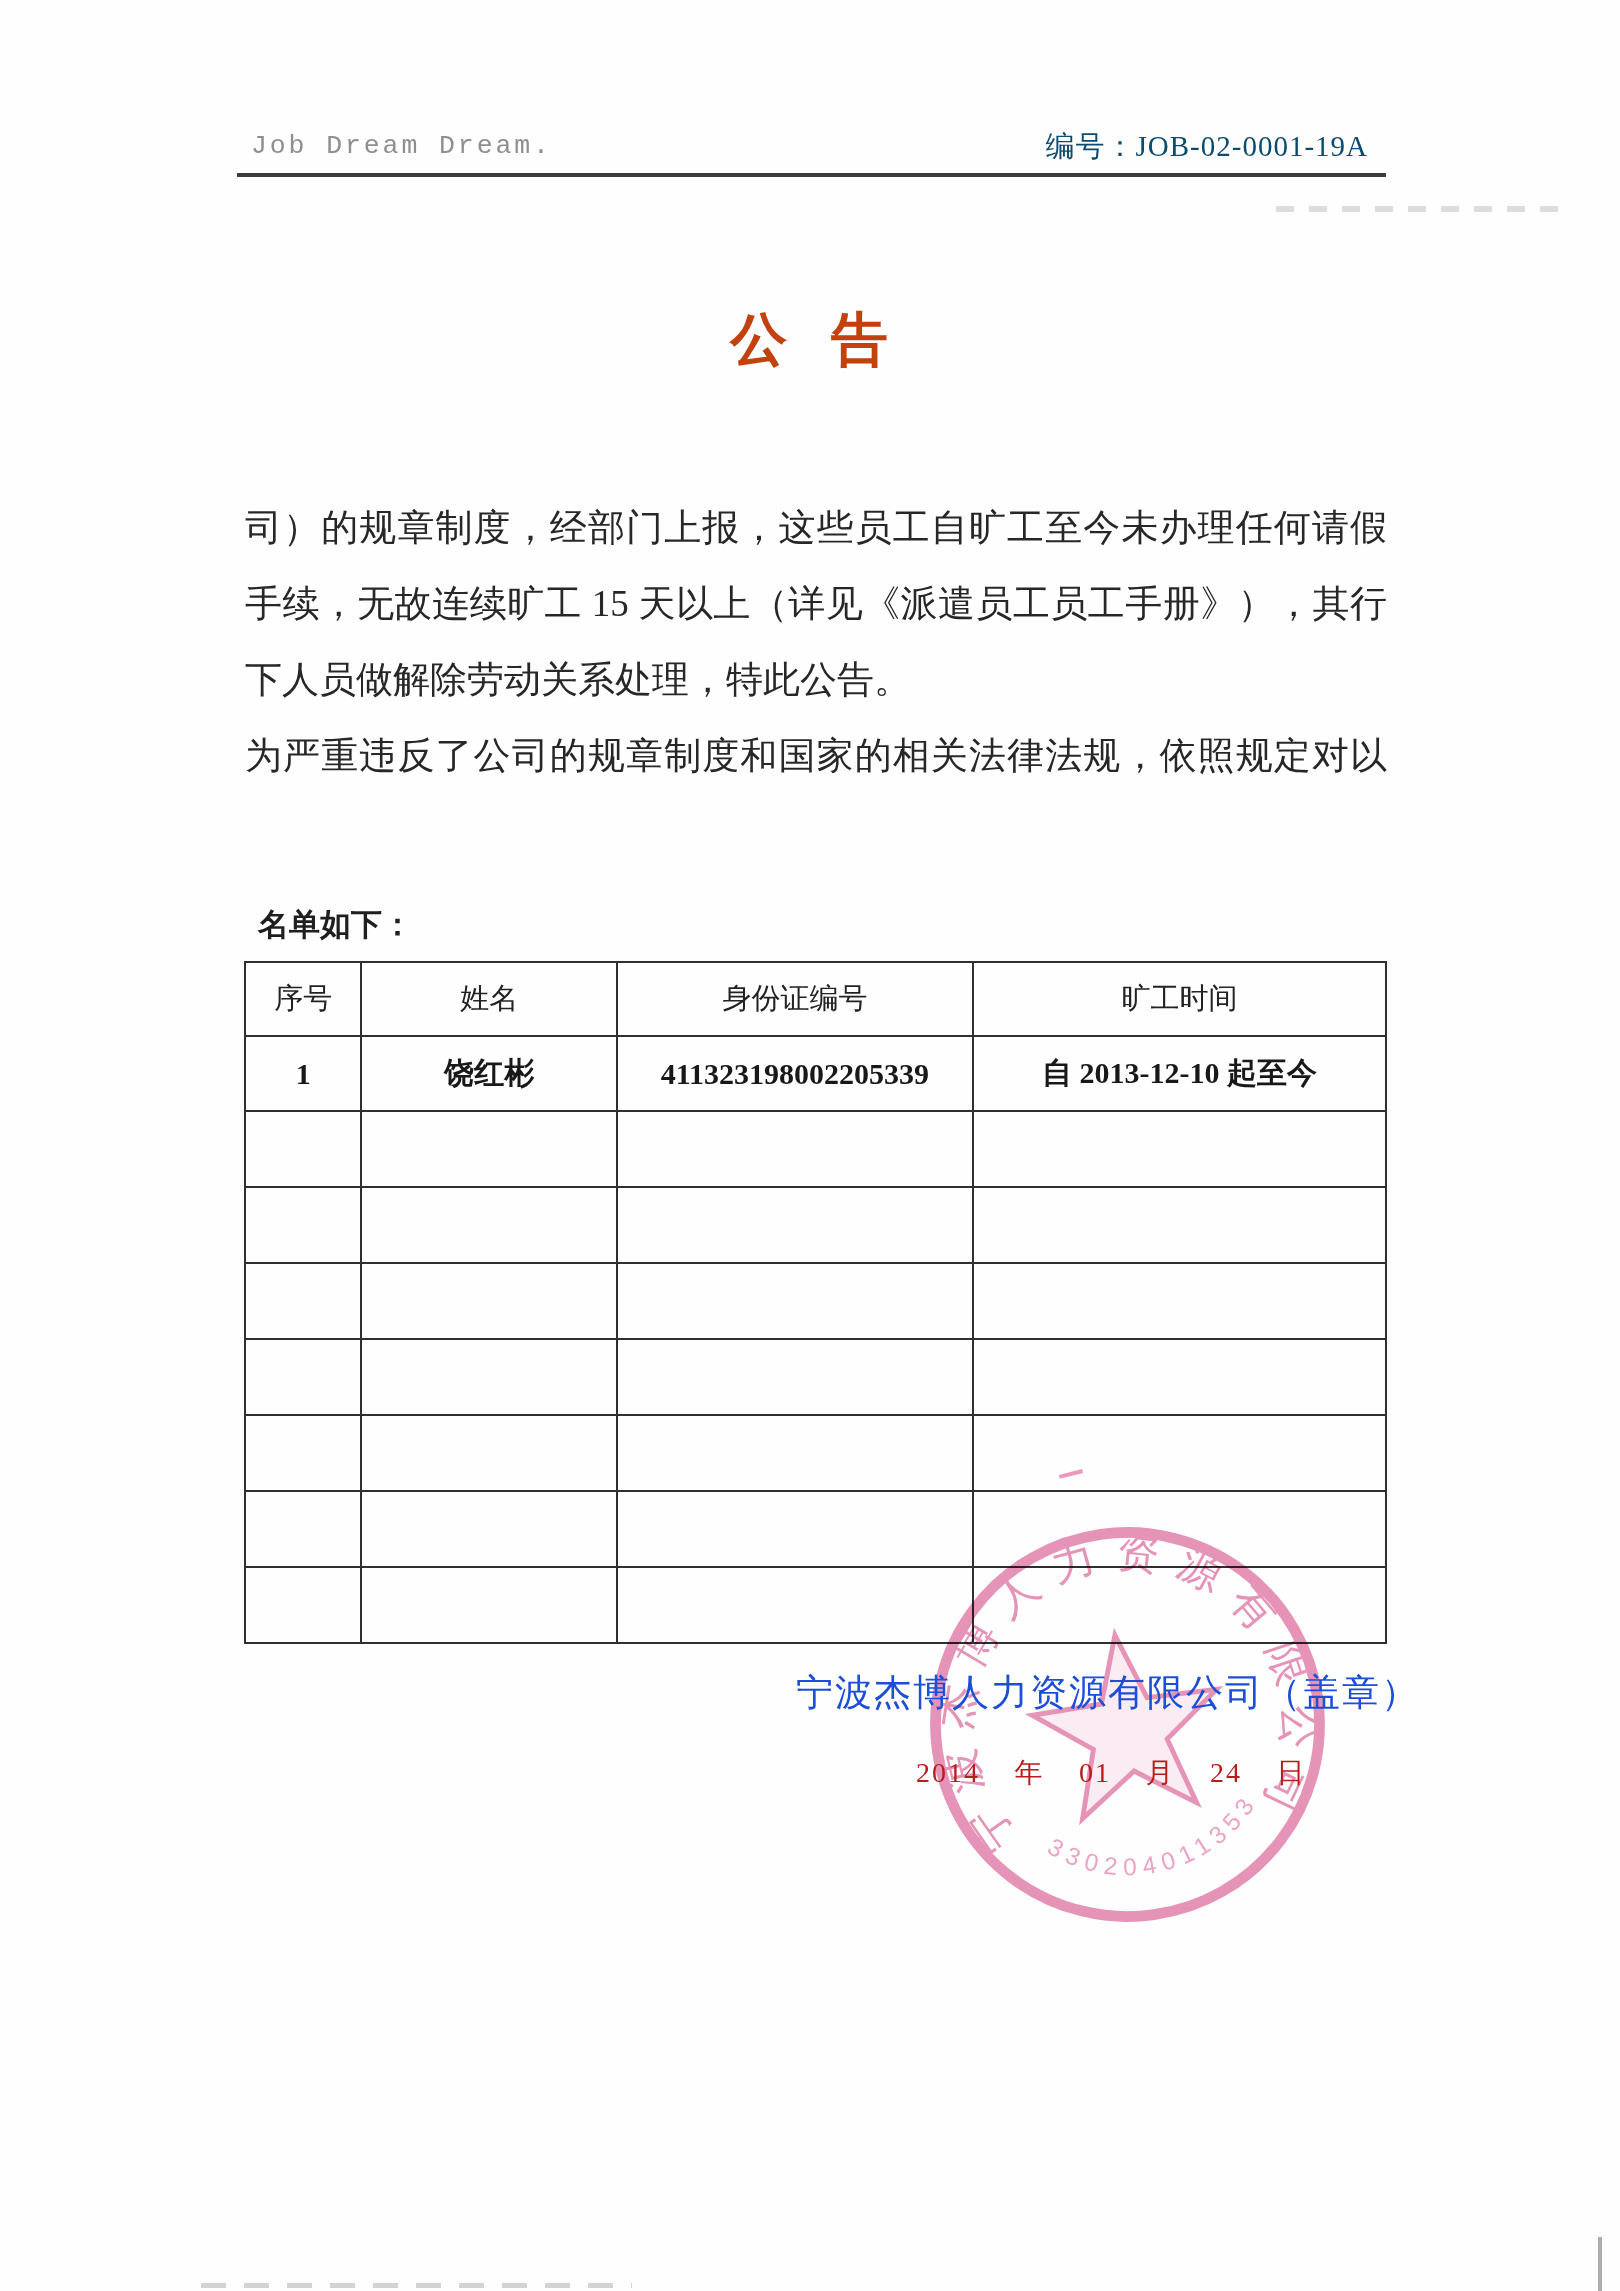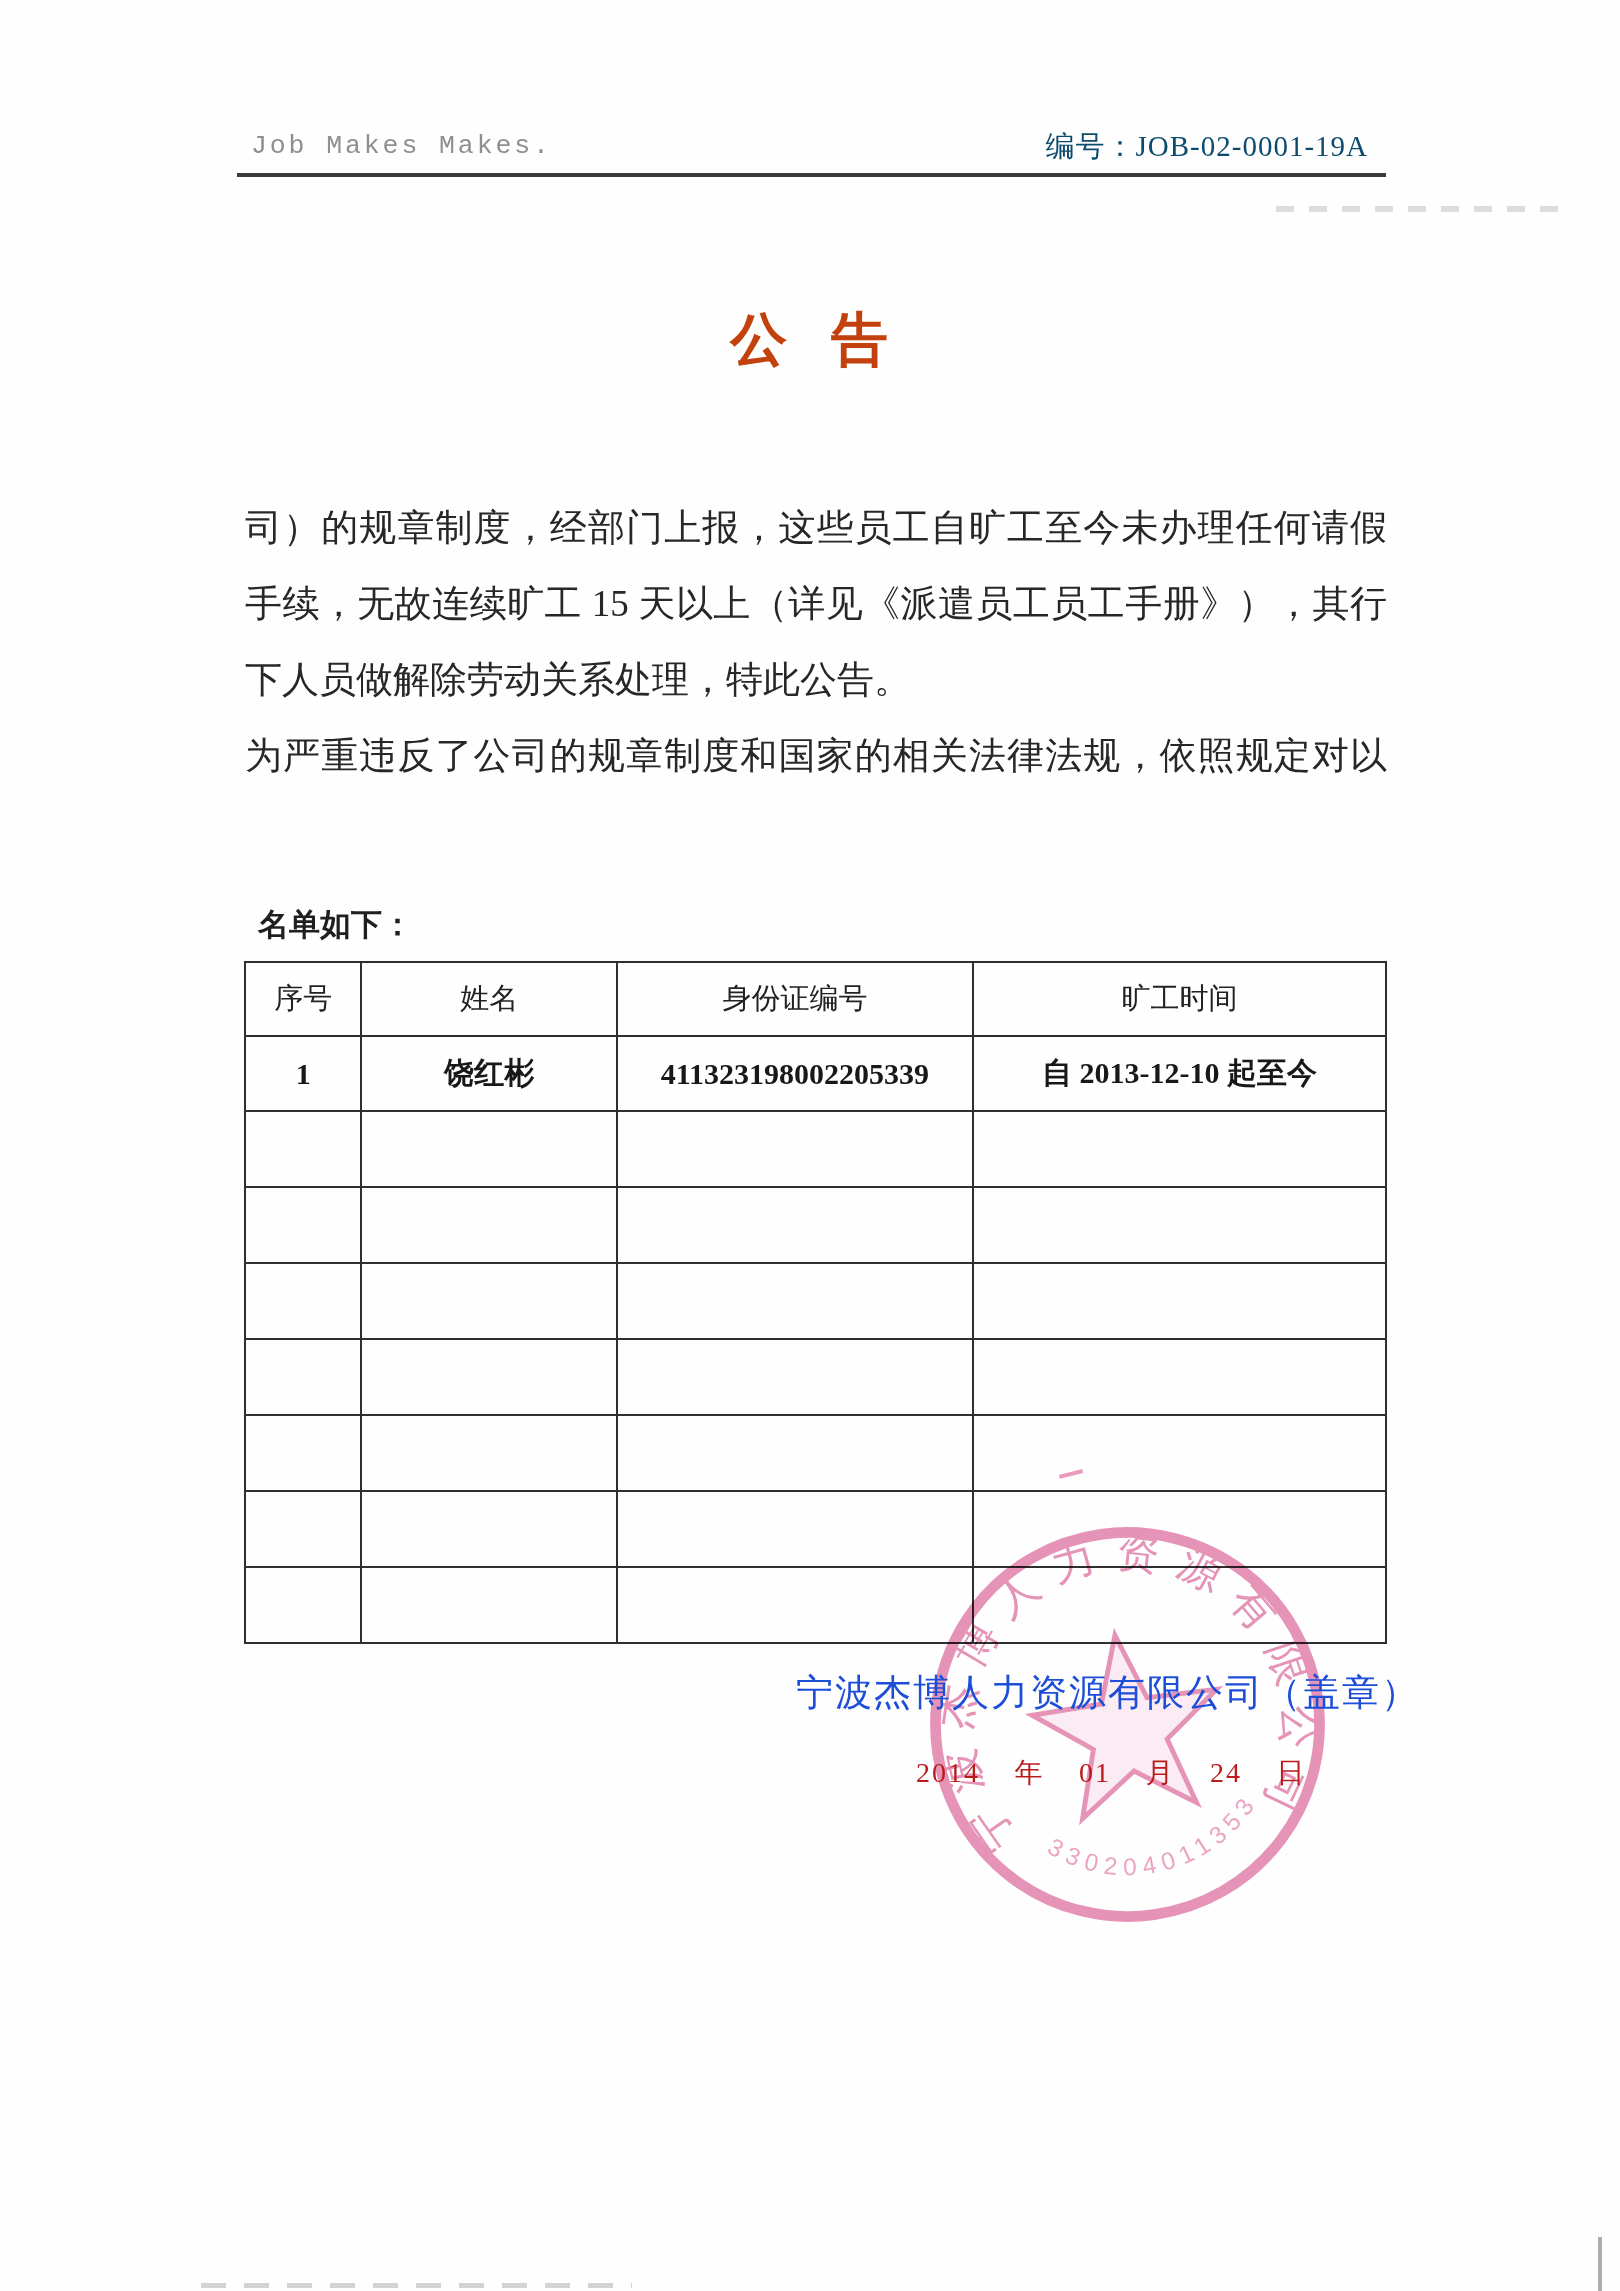--- a/index.html
+++ b/index.html
@@ -102,21 +102,21 @@
   .artifact-right{
     position:absolute;left:1598px;top:2237px;width:3.9px;height:55px;
     background:#6a6a6a;opacity:.55;
   }
 </style>
 </head>
 <body>
 
 <div class="page">
 
-  <div class="slogan">Job Makes Makes.</div>
+  <div class="slogan">Job Dream Dream.</div>
   <div class="doc-number">编号：JOB-02-0001-19A</div>
   <div class="header-rule"></div>
   <div class="artifact-top"></div>
 
   <div class="doc-title">公 告</div>
 
   <div class="body-text">
     <div class="body-line">司）的规章制度，经部门上报，这些员工自旷工至今未办理任何请假</div>
     <div class="body-line">手续，无故连续旷工 15 天以上（详见《派遣员工员工手册》），其行</div>
     <div class="body-line last">下人员做解除劳动关系处理，特此公告。</div>

